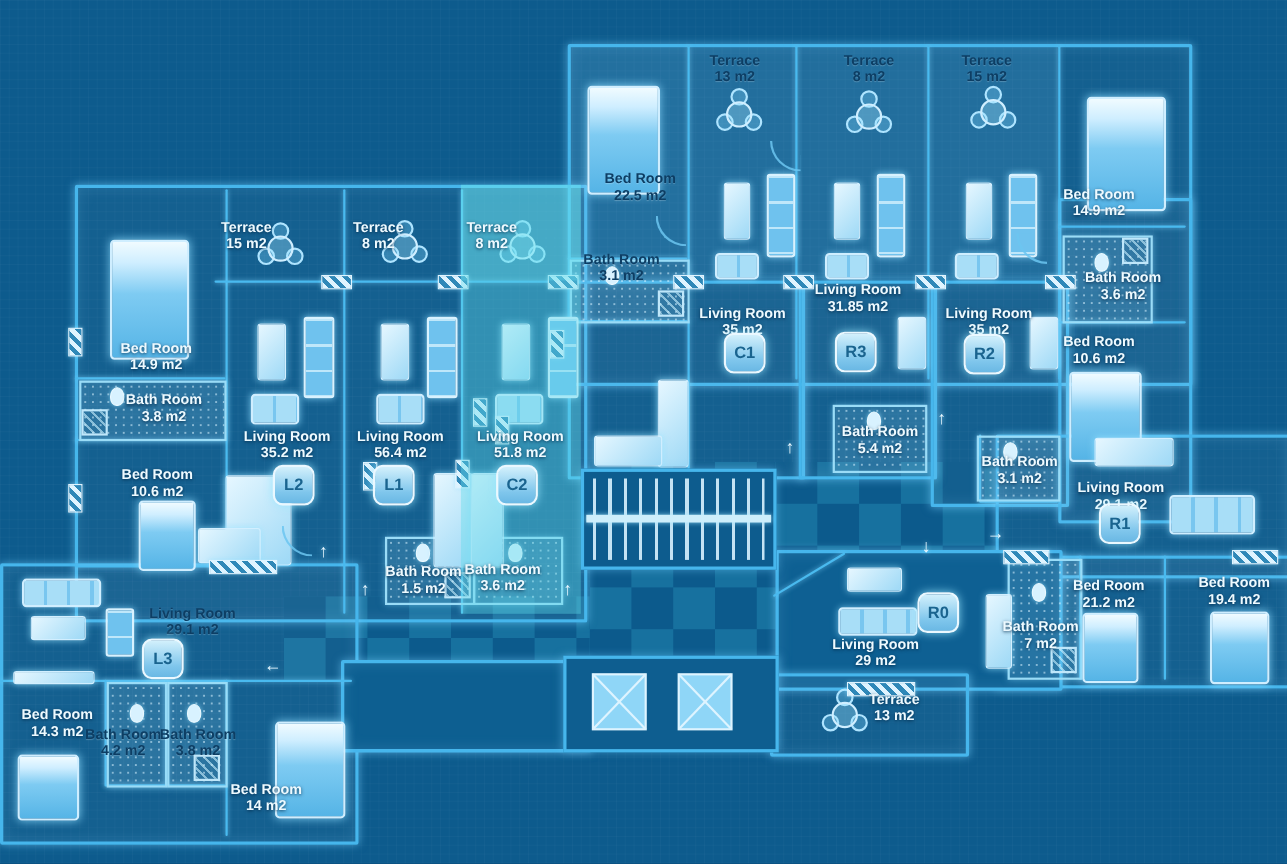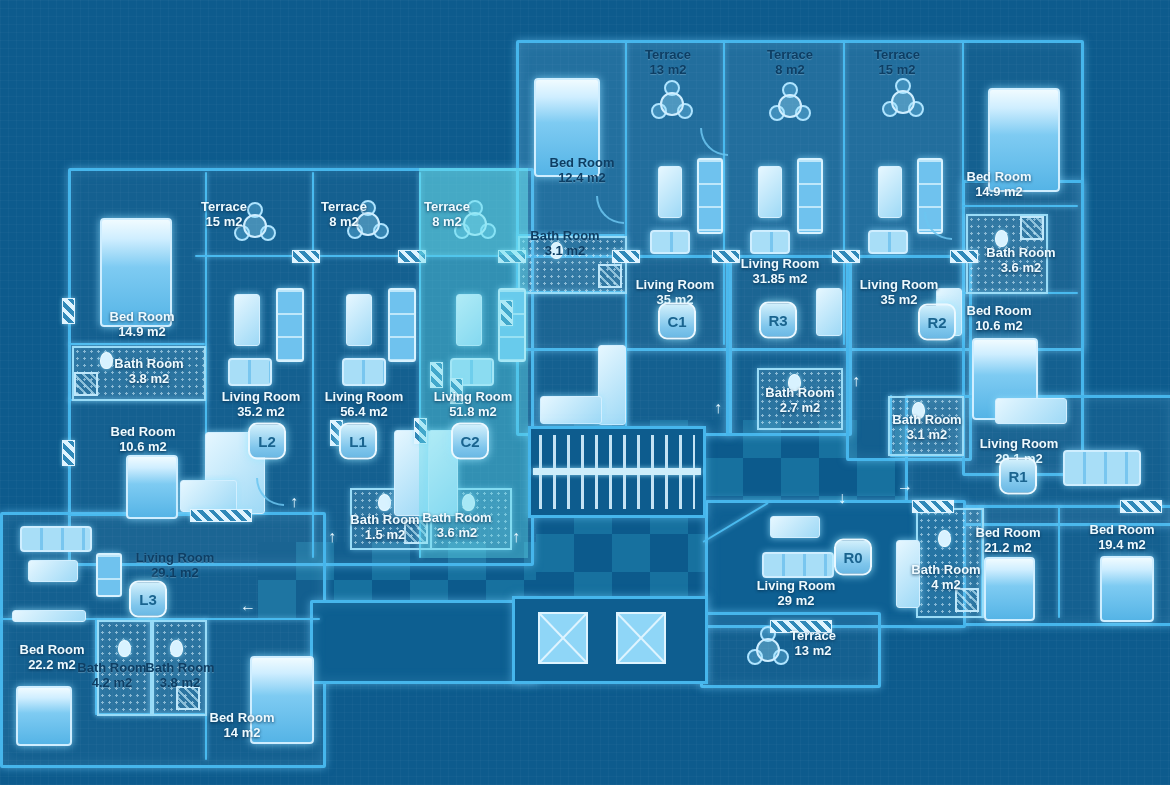--- a/index.html
+++ b/index.html
@@ -279,52 +279,52 @@
   <div class="arrow" style="left:248px;top:606px;">←</div>
   <div class="arrow" style="left:842px;top:498px;">↓</div>
 
   <div class="lbl" style="left:224px;top:214px;"><span>Terrace</span><span class="ar">15 m2</span></div>
   <div class="lbl" style="left:344px;top:214px;"><span>Terrace</span><span class="ar">8 m2</span></div>
   <div class="lbl" style="left:447px;top:214px;"><span>Terrace</span><span class="ar">8 m2</span></div>
   <div class="lbl dark" style="left:668px;top:62px;"><span>Terrace</span><span class="ar">13 m2</span></div>
   <div class="lbl dark" style="left:790px;top:62px;"><span>Terrace</span><span class="ar">8 m2</span></div>
   <div class="lbl dark" style="left:897px;top:62px;"><span>Terrace</span><span class="ar">15 m2</span></div>
   <div class="lbl" style="left:813px;top:643px;"><span>Terrace</span><span class="ar">13 m2</span></div>
-  <div class="lbl dark" style="left:582px;top:170px;"><span>Bed Room</span><span class="ar">12.4 m2</span></div>
+  <div class="lbl dark" style="left:582px;top:170px;"><span>Bed Room</span><span class="ar">22.5 m2</span></div>
   <div class="lbl" style="left:142px;top:324px;"><span>Bed Room</span><span class="ar">14.9 m2</span></div>
   <div class="lbl" style="left:149px;top:371px;"><span>Bath Room</span><span class="ar">3.8 m2</span></div>
   <div class="lbl" style="left:143px;top:439px;"><span>Bed Room</span><span class="ar">10.6 m2</span></div>
   <div class="lbl" style="left:261px;top:404px;"><span>Living Room</span><span class="ar">35.2 m2</span></div>
   <div class="lbl" style="left:364px;top:404px;"><span>Living Room</span><span class="ar">56.4 m2</span></div>
   <div class="lbl" style="left:473px;top:404px;"><span>Living Room</span><span class="ar">51.8 m2</span></div>
   <div class="lbl" style="left:999px;top:184px;"><span>Bed Room</span><span class="ar">14.9 m2</span></div>
   <div class="lbl" style="left:1021px;top:260px;"><span>Bath Room</span><span class="ar">3.6 m2</span></div>
   <div class="lbl" style="left:999px;top:318px;"><span>Bed Room</span><span class="ar">10.6 m2</span></div>
   <div class="lbl" style="left:675px;top:292px;"><span>Living Room</span><span class="ar">35 m2</span></div>
   <div class="lbl" style="left:780px;top:271px;"><span>Living Room</span><span class="ar">31.85 m2</span></div>
   <div class="lbl" style="left:899px;top:292px;"><span>Living Room</span><span class="ar">35 m2</span></div>
-  <div class="lbl" style="left:800px;top:400px;"><span>Bath Room</span><span class="ar">2.7 m2</span></div>
+  <div class="lbl" style="left:800px;top:400px;"><span>Bath Room</span><span class="ar">5.4 m2</span></div>
   <div class="lbl" style="left:927px;top:427px;"><span>Bath Room</span><span class="ar">3.1 m2</span></div>
   <div class="lbl" style="left:1019px;top:451px;"><span>Living Room</span><span class="ar">29.1 m2</span></div>
   <div class="lbl" style="left:385px;top:527px;"><span>Bath Room</span><span class="ar">1.5 m2</span></div>
   <div class="lbl" style="left:457px;top:525px;"><span>Bath Room</span><span class="ar">3.6 m2</span></div>
   <div class="lbl dark" style="left:175px;top:565px;"><span>Living Room</span><span class="ar">29.1 m2</span></div>
   <div class="lbl" style="left:796px;top:593px;"><span>Living Room</span><span class="ar">29 m2</span></div>
-  <div class="lbl" style="left:946px;top:577px;"><span>Bath Room</span><span class="ar">4 m2</span></div>
+  <div class="lbl" style="left:946px;top:577px;"><span>Bath Room</span><span class="ar">7 m2</span></div>
   <div class="lbl" style="left:1008px;top:540px;"><span>Bed Room</span><span class="ar">21.2 m2</span></div>
   <div class="lbl" style="left:1122px;top:537px;"><span>Bed Room</span><span class="ar">19.4 m2</span></div>
-  <div class="lbl" style="left:52px;top:657px;"><span>Bed Room</span><span class="ar">22.2 m2</span></div>
+  <div class="lbl" style="left:52px;top:657px;"><span>Bed Room</span><span class="ar">14.3 m2</span></div>
   <div class="lbl dark" style="left:112px;top:675px;"><span>Bath Room</span><span class="ar">4.2 m2</span></div>
   <div class="lbl dark" style="left:180px;top:675px;"><span>Bath Room</span><span class="ar">3.8 m2</span></div>
   <div class="lbl" style="left:242px;top:725px;"><span>Bed Room</span><span class="ar">14 m2</span></div>
   <div class="lbl dark" style="left:565px;top:243px;"><span>Bath Room</span><span class="ar">3.1 m2</span></div>
 
   <div class="badge" style="left:358px;top:441px;">L1</div>
   <div class="badge" style="left:267px;top:441px;">L2</div>
   <div class="badge" style="left:148px;top:599px;">L3</div>
   <div class="badge" style="left:677px;top:321px;">C1</div>
   <div class="badge" style="left:470px;top:441px;">C2</div>
   <div class="badge" style="left:853px;top:557px;">R0</div>
   <div class="badge" style="left:1018px;top:476px;">R1</div>
-  <div class="badge" style="left:895px;top:322px;margin-left:42px;">R2</div>
+  <div class="badge" style="left:895px;top:322px;">R2</div>
   <div class="badge" style="left:778px;top:320px;">R3</div>
 
 </div>
 
 </body></html>

